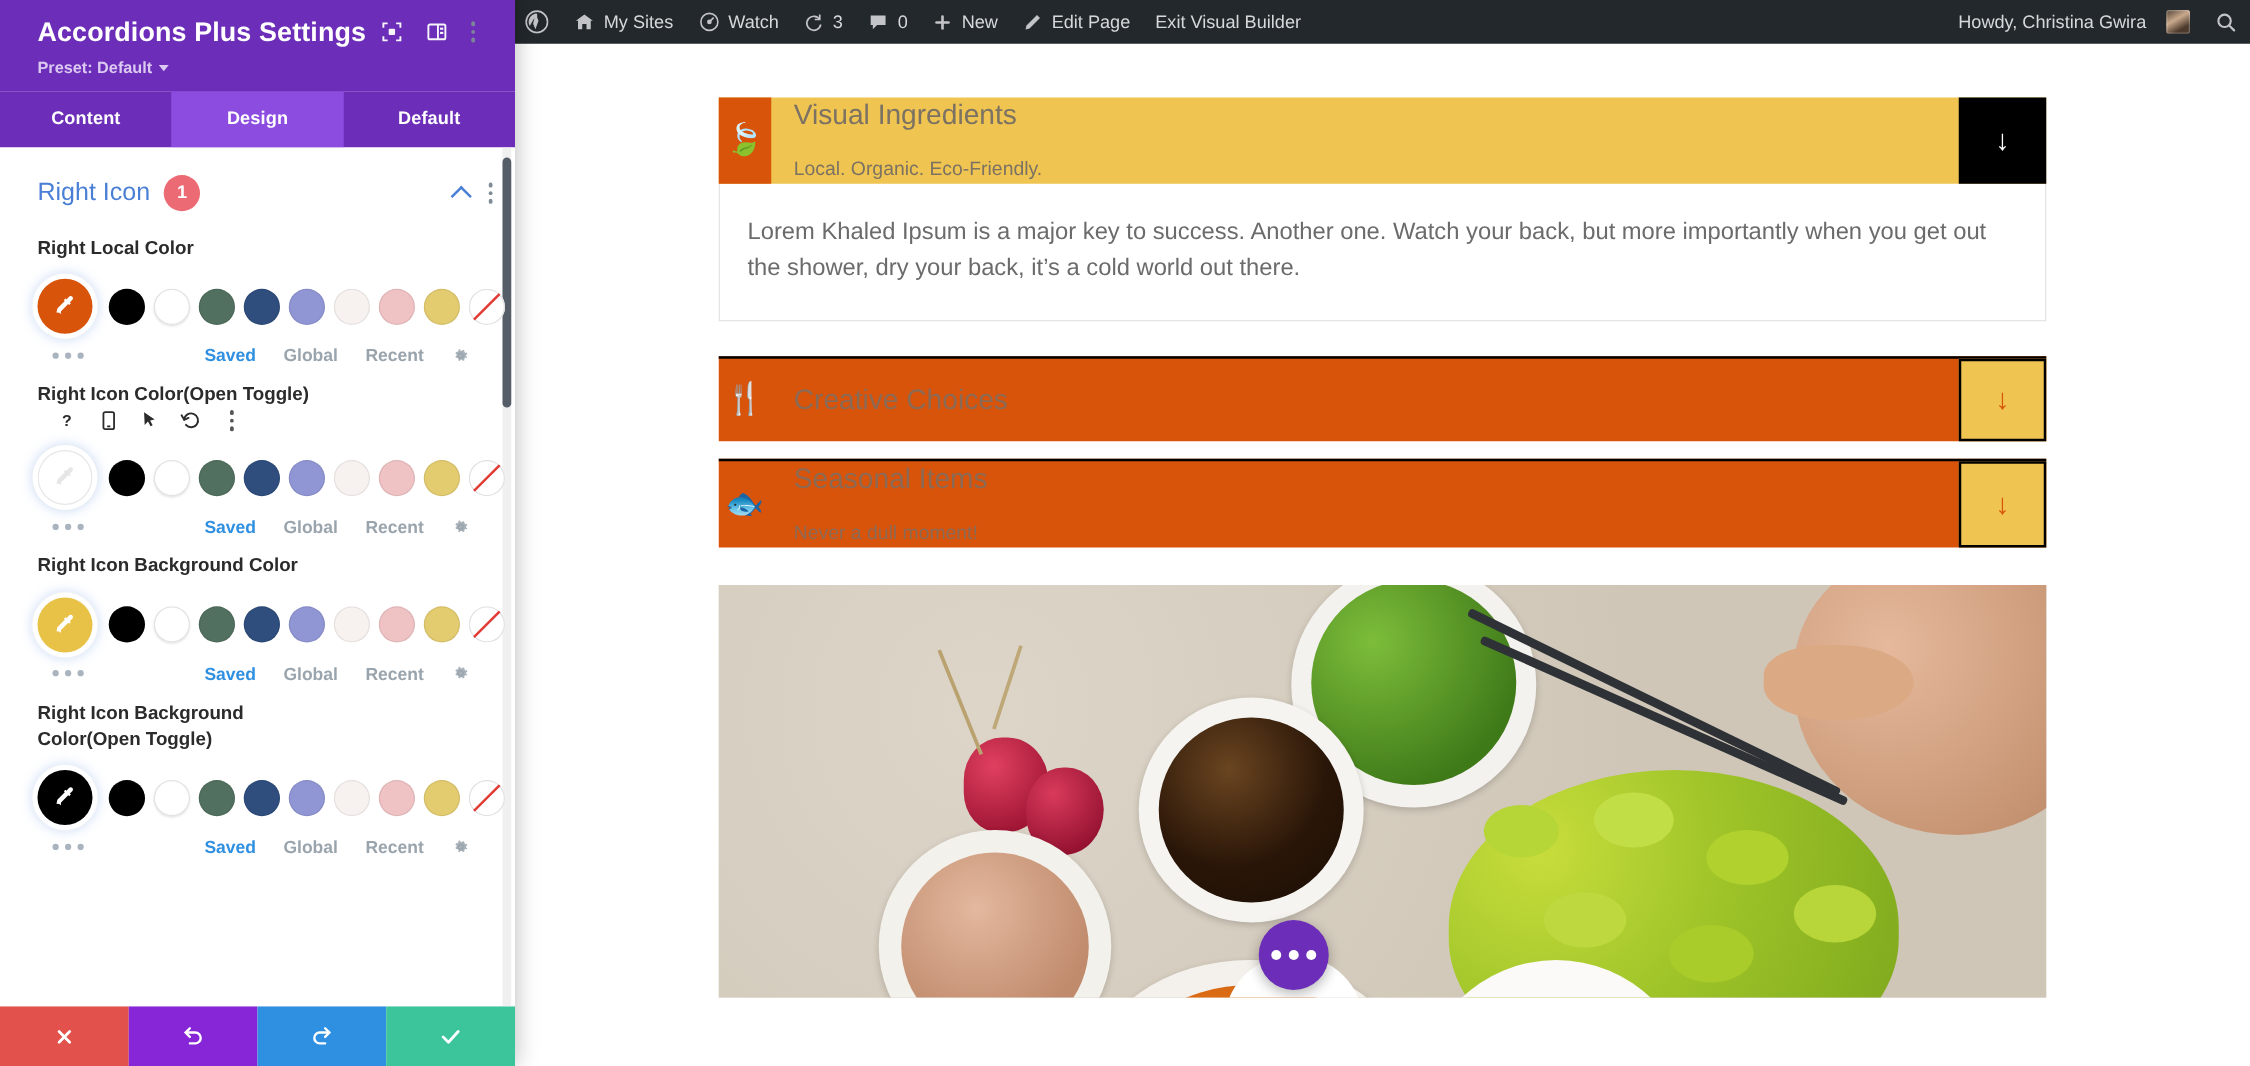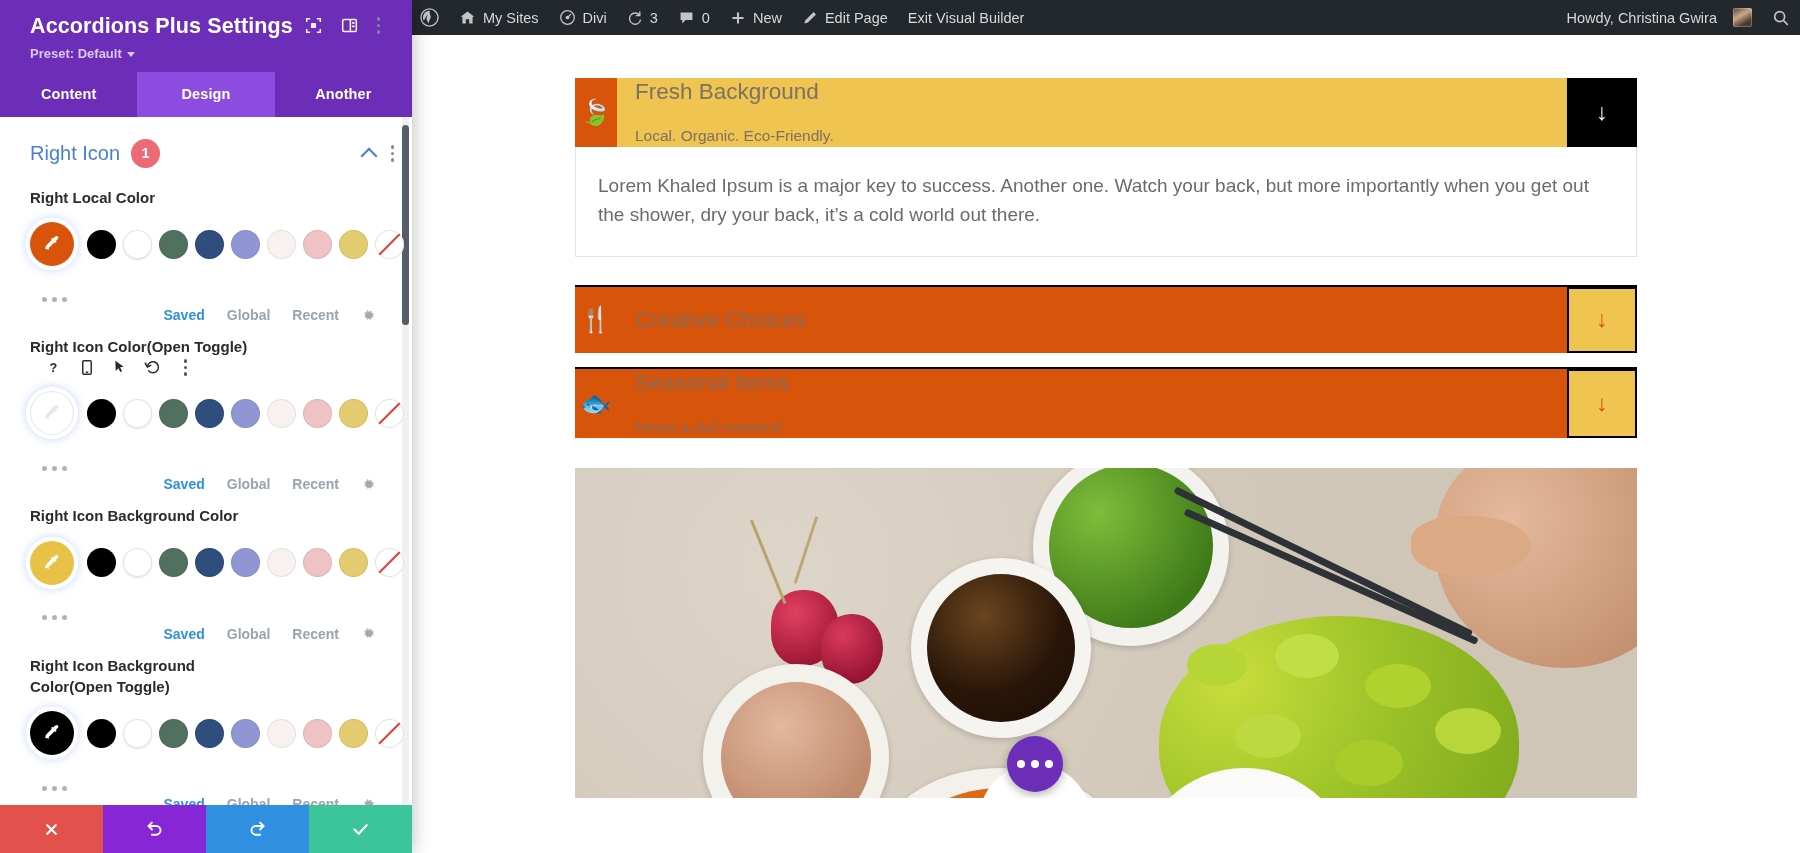--- a/index.html
+++ b/index.html
@@ -105,21 +105,21 @@
     display: flex; align-items: center; justify-content: center;
     margin-right: 13px; flex: 0 0 auto; cursor: pointer;
     box-shadow: 0 0 0 4px #fff, 0 0 0 5px #eef2f8, 0 0 9px 5px rgba(100,150,230,.30);
   }
   .eyedrop { width: 20px; height: 20px; }
   .dots-row {
     display: flex; align-items: center; margin-top: 9px; padding-right: 22px;
   }
   .dots-h { display: flex; gap: 5px; margin-left: 12px; }
   .dots-h i { width: 5px; height: 5px; border-radius: 50%; background: #aab4bf; display: block; }
-  .tabs-mini { margin-left: auto; display: flex; align-items: center; gap: 22px; margin-top: 32px; }
+  .tabs-mini { margin-left: auto; display: flex; align-items: center; gap: 22px; }
   .tm { font-size: 14px; font-weight: 700; color: #9aa4ad; cursor: pointer; }
   .tm.active { color: #2f8fe0; }
   .gear { cursor: pointer; display: flex; }
 
   
   #panel-scrollbar {
     position: absolute; right: 3px; top: 8px; width: 7px; height: 200px;
     background: #555e68; border-radius: 4px; cursor: pointer;
   }
   #panel-scroll-track {
@@ -236,21 +236,21 @@
     </div>
     <div class="panel-preset">
       <span>Preset: Default</span>
       <span class="caret-dn"></span>
     </div>
   </div>
 
   <div class="panel-tabs">
     <div class="panel-tab">Content</div>
     <div class="panel-tab active">Design</div>
-    <div class="panel-tab">Another</div>
+    <div class="panel-tab">Default</div>
   </div>
 
   <div class="panel-body">
     <div id="panel-scroll-track"></div>
     <div id="panel-scrollbar"></div>
 
     <div class="section-head">
       <span class="section-title">Right Icon</span>
       <span class="section-badge">1</span>
       <span class="section-head-spacer"></span>
@@ -492,21 +492,21 @@
         <path d="M10 3L2 9h2v8h4v-5h4v5h4V9h2z"></path>
       </svg>
     <span>My Sites</span>
   </div>
   <div class="ab-item">
     <svg width="17" height="17" viewBox="0 0 20 20">
         <circle cx="10" cy="10" r="8" fill="none" stroke="#c3c4c7" stroke-width="1.5"></circle>
         <circle cx="10" cy="10" r="2.2" fill="#c3c4c7"></circle>
         <line x1="10" y1="10" x2="14" y2="6" stroke="#c3c4c7" stroke-width="1.5"></line>
       </svg>
-    <span>Divi</span>
+    <span>Watch</span>
   </div>
   <div class="ab-item">
     <svg width="16" height="16" viewBox="0 0 20 20" fill="none" stroke="#c3c4c7" stroke-width="1.7">
         <path d="M16 7a7 7 0 1 0 1 5"></path>
         <polyline points="16,2 16,7 11,7"></polyline>
       </svg>
     <span>3</span>
   </div>
   <div class="ab-item">
     <svg width="17" height="17" viewBox="0 0 20 20" fill="#c3c4c7">
@@ -546,21 +546,21 @@
 
 <div id="canvas">
   <div id="content-wrap">
     <div id="accordions-container">
         <div class="acc-item" style="margin-bottom: 28px;">
           <div class="acc-head" style="background: rgb(239, 196, 81);">
             <div class="acc-icon-box" style="background: rgb(216, 84, 11); align-self: stretch;">
               <span class="acc-icon" style="color:#e8c24a">🍃</span>
             </div>
             <div class="acc-texts">
-              <div class="acc-title" style="color:#7b7263">Fresh Background</div>
+              <div class="acc-title" style="color:#7b7263">Visual Ingredients</div>
               <div class="acc-sub" style="color:#7b7263">Local. Organic. Eco-Friendly.</div>
             </div>
             <div class="acc-toggle" style="background: rgb(0, 0, 0); color: rgb(255, 255, 255);">
               <span>↓</span>
             </div>
           </div>
           <div class="acc-body">
             <p>Lorem Khaled Ipsum is a major key to success. Another one. Watch your back, but more importantly when you get out the shower, dry your back, it’s a cold world out there.</p>
           </div>
         </div>

